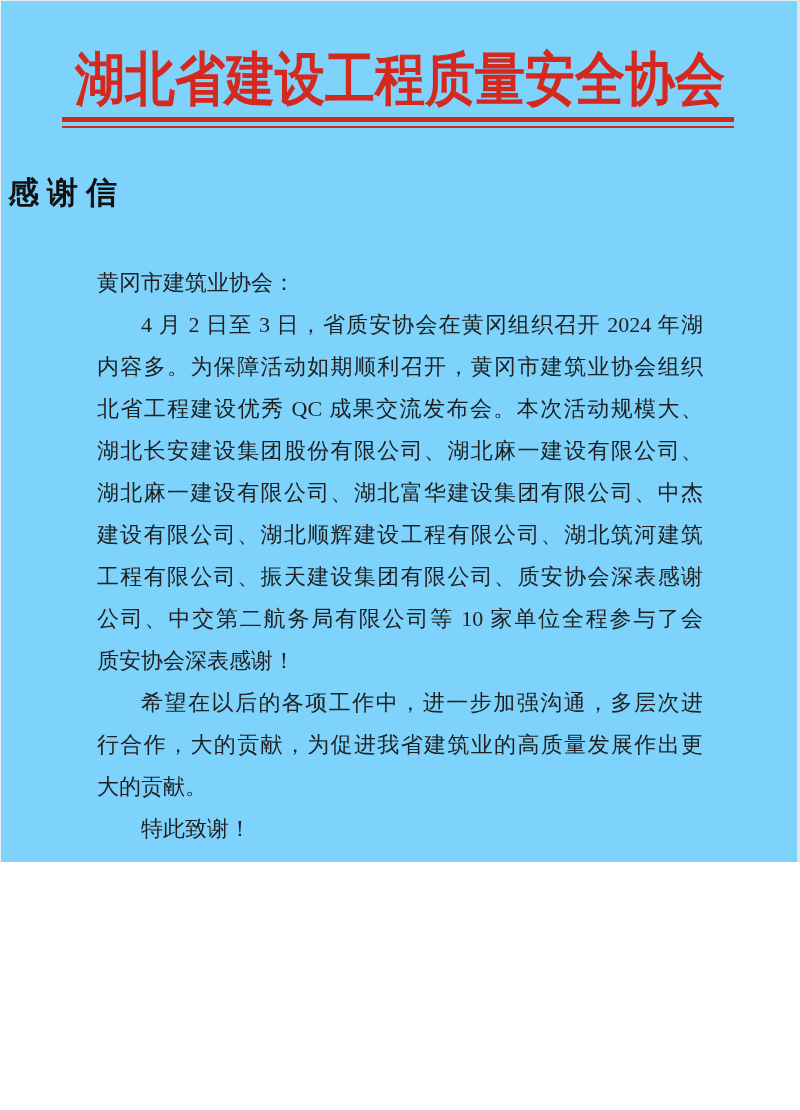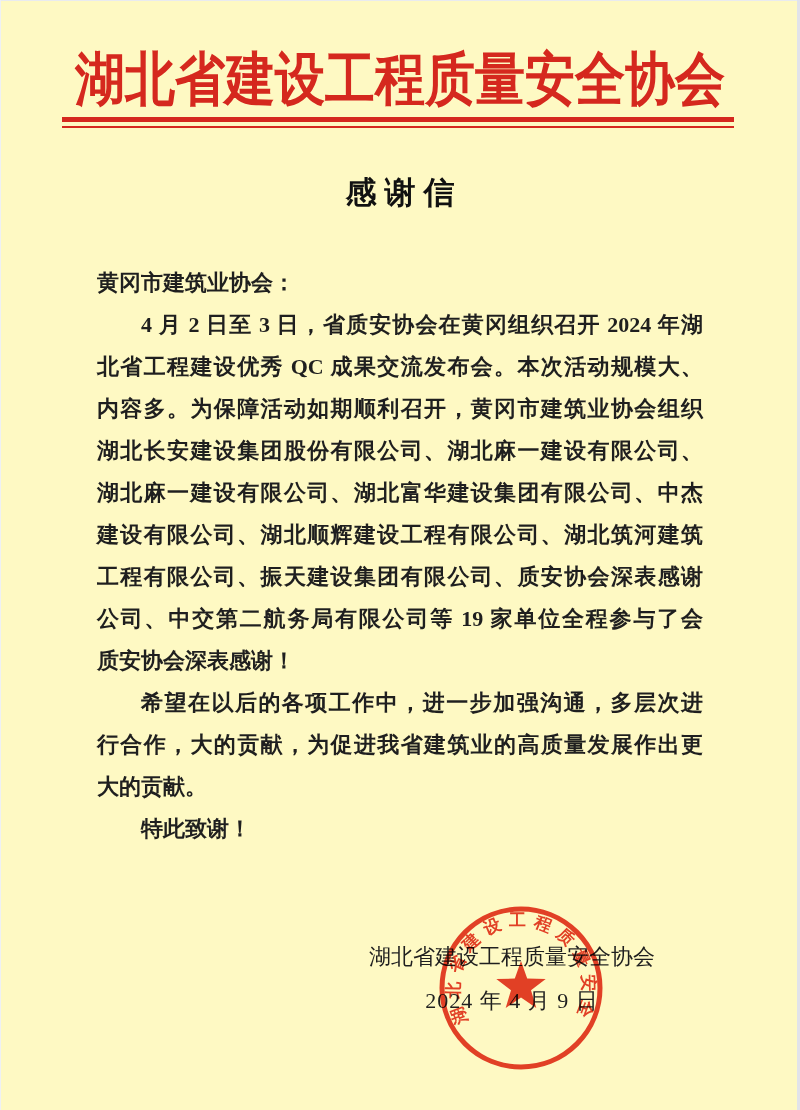--- a/index.html
+++ b/index.html
@@ -1,19 +1,19 @@
 <!DOCTYPE html>
 <html><head>
 <meta charset="utf-8">
 <style>
   html,body{margin:0;padding:0;background:#ffffff;}
   .page{
     position:relative;
-    width:800px;height:1110px;
-    background:#fef9c3;
+    width:800px;height:862px;
+    background:#7dd3fc;
     overflow:hidden;
     font-family:"Liberation Serif", serif;
     color:#1f1f1f;
     box-shadow: inset -3px 0 0 #e1e3ea, inset 1px 0 0 #eef0f4, inset 0 1px 0 #e9ebef;
   }
   
   .letterhead{
     position:absolute;top:48px;left:0;width:800px;
     text-align:center;
     font-size:50px;font-weight:bold;line-height:1.08;
@@ -21,30 +21,28 @@
     letter-spacing:0px;
     transform:scaleY(1.16);
     transform-origin:center top;
     white-space:nowrap;
   }
   .rule-thick{position:absolute;left:62px;top:117px;width:672px;height:5px;background:#d5281e;}
   .rule-thin{position:absolute;left:62px;top:126px;width:672px;height:2px;background:#d5281e;}
   
   .letter-title{
     position:absolute;top:172px;left:0;width:800px;
-    text-align:center;
     font-size:31px;font-weight:bold;letter-spacing:8px;
     padding-left:8px;box-sizing:border-box;
     color:#111111;
   }
   
   .body-lines{
     position:absolute;left:97px;top:262px;width:606px;
     font-size:22px;
-    font-weight:bold;
   }
   .bline{
     height:42px;line-height:42px;
     white-space:nowrap;
   }
   .bline.fill{
     white-space:normal;
     text-align:justify;
     text-align-last:justify;
   }
@@ -78,27 +76,27 @@
   <div class="letterhead">湖北省建设工程质量安全协会</div>
 
   <div class="rule-thick"></div>
   <div class="rule-thin"></div>
 
   <div class="letter-title">感谢信</div>
 
   <div class="body-lines">
       <div class="bline">黄冈市建筑业协会：</div>
       <div class="bline indent fill">4 月 2 日至 3 日，省质安协会在黄冈组织召开 2024 年湖</div>
+      <div class="bline fill">内容多。为保障活动如期顺利召开，黄冈市建筑业协会组织</div>
       <div class="bline fill">北省工程建设优秀 QC 成果交流发布会。本次活动规模大、</div>
-      <div class="bline fill">内容多。为保障活动如期顺利召开，黄冈市建筑业协会组织</div>
       <div class="bline fill">湖北长安建设集团股份有限公司、湖北麻一建设有限公司、</div>
       <div class="bline fill">湖北麻一建设有限公司、湖北富华建设集团有限公司、中杰</div>
       <div class="bline fill">建设有限公司、湖北顺辉建设工程有限公司、湖北筑河建筑</div>
       <div class="bline fill">工程有限公司、振天建设集团有限公司、质安协会深表感谢</div>
-      <div class="bline fill">公司、中交第二航务局有限公司等 19 家单位全程参与了会</div>
+      <div class="bline fill">公司、中交第二航务局有限公司等 10 家单位全程参与了会</div>
       <div class="bline">质安协会深表感谢！</div>
       <div class="bline indent fill">希望在以后的各项工作中，进一步加强沟通，多层次进</div>
       <div class="bline fill">行合作，大的贡献，为促进我省建筑业的高质量发展作出更</div>
       <div class="bline">大的贡献。</div>
       <div class="bline indent">特此致谢！</div>
     </div>
 
   <div class="signature">
     <div class="org">湖北省建设工程质量安全协会</div>
     <div class="date">2024 年 4 月 9 日</div>

